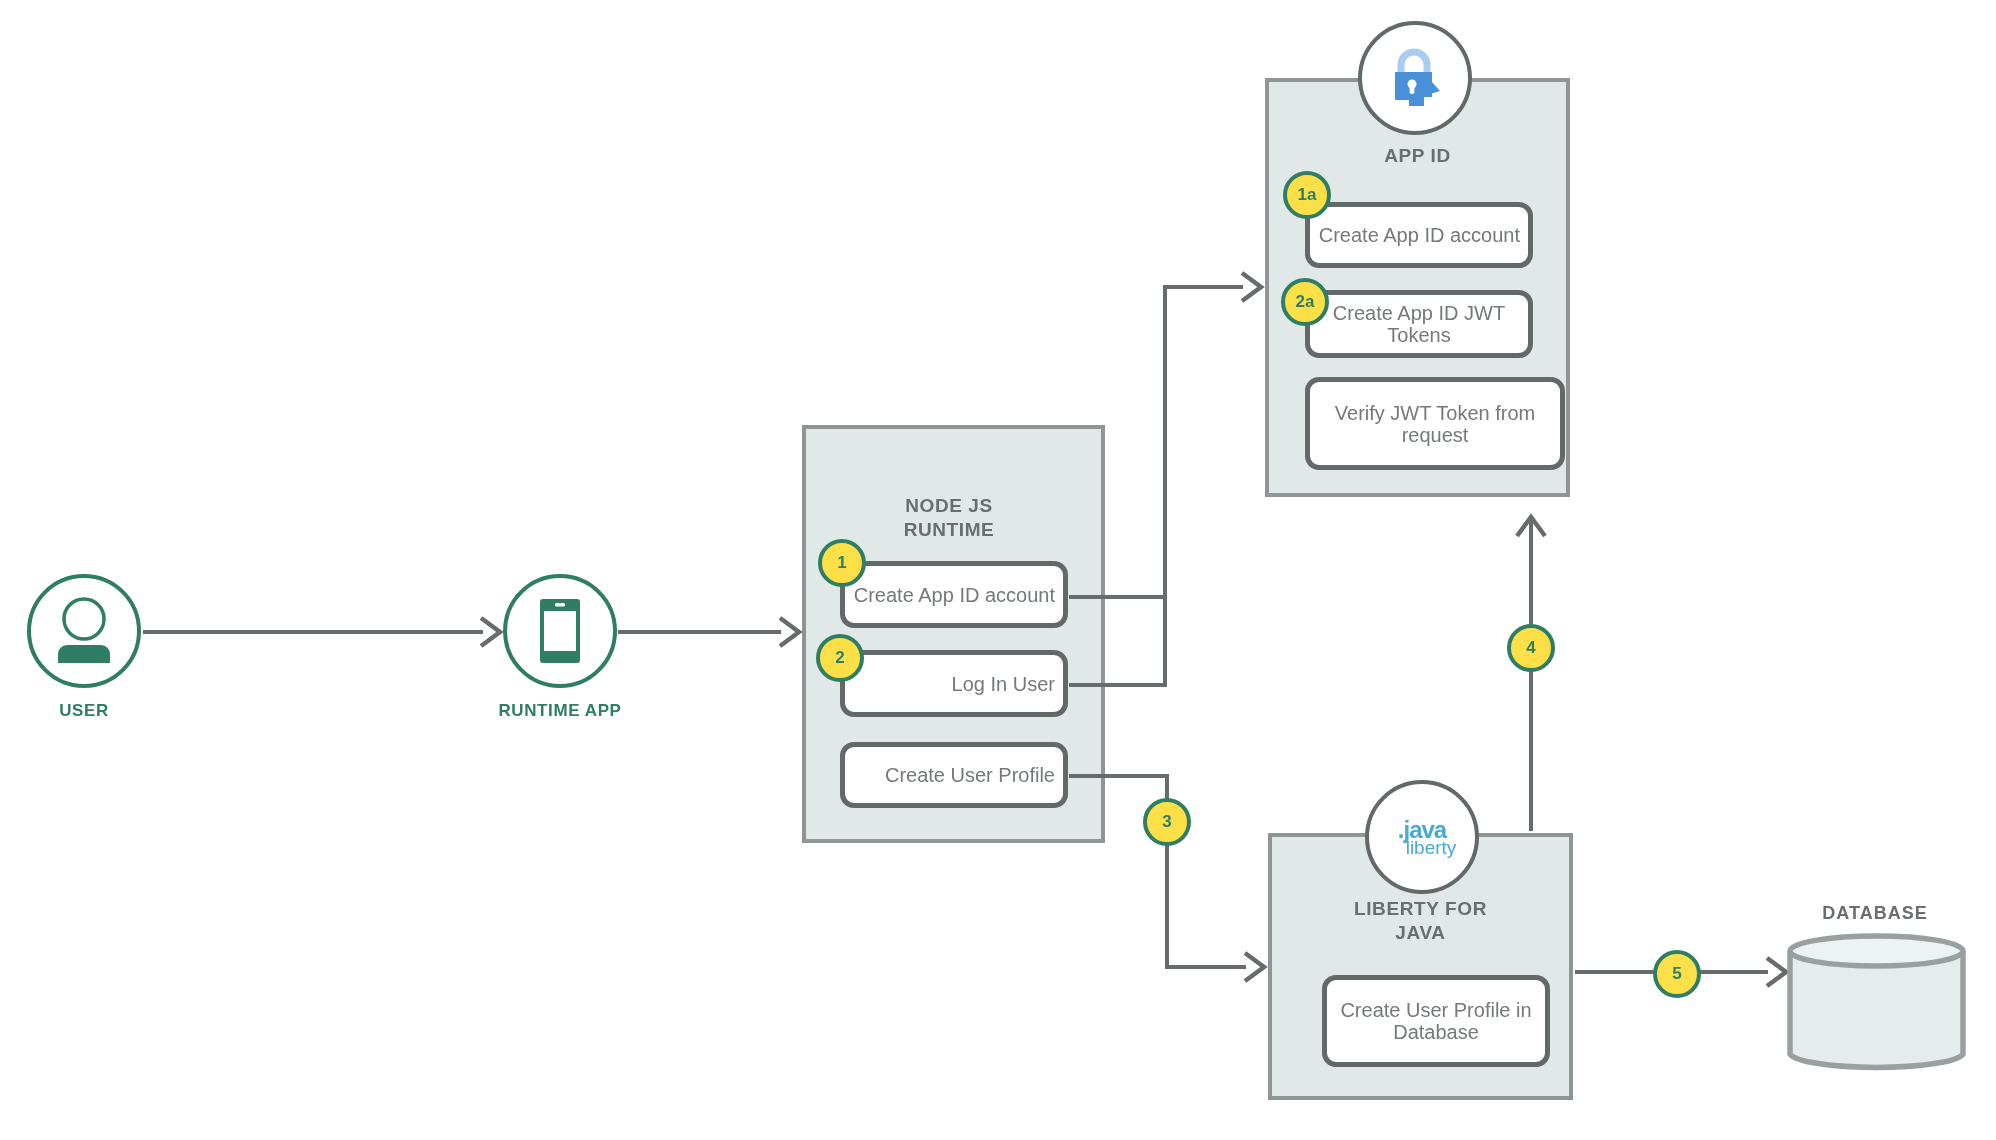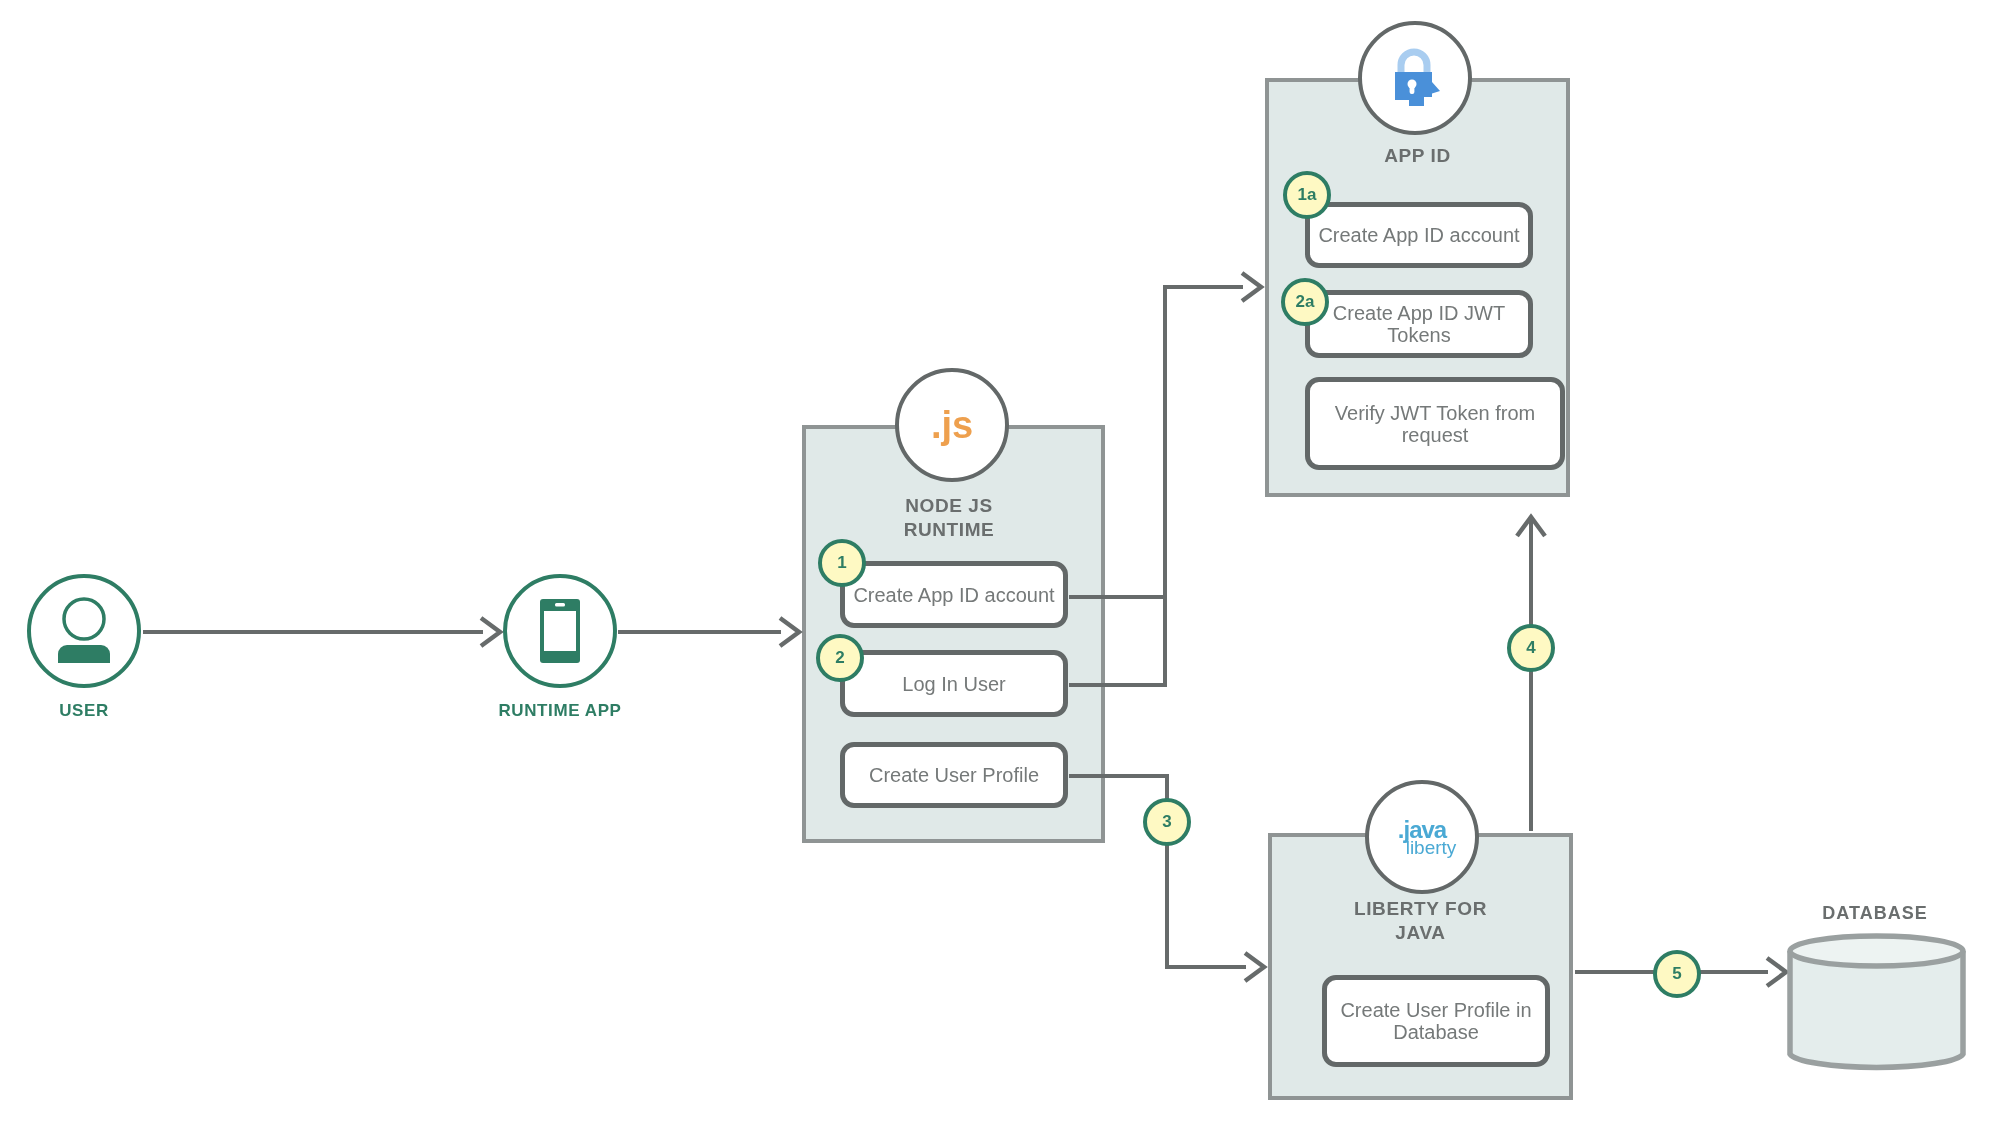--- a/index.html
+++ b/index.html
@@ -87,34 +87,34 @@
 
   
   .step-box {
     position: absolute;
     background: #ffffff;
     border: 5px solid var(--inner-border, #636868);
     border-radius: 14px;
     z-index: 7;
     display: flex;
     align-items: center;
-    justify-content: center;
+    justify-content: flex-end;
     text-align: center;
     font-size: 20px;
     line-height: 22px;
     color: #757979;
     padding: 2px 8px;
   }
 
   
   .badge {
     position: absolute;
     width: 48px; height: 48px;
     border-radius: 50%;
-    background: #fef9c3;
+    background: #fde047;
     border: 4px solid var(--green, #2e7d64);
     color: var(--green, #2e7d64);
     font-weight: bold;
     font-size: 17px;
     display: flex;
     align-items: center;
     justify-content: center;
     z-index: 8;
   }
 
@@ -182,23 +182,20 @@
     <svg class="icon-svg" width="106" height="106" viewBox="0 0 106 106">
       <rect x="33" y="21" width="40" height="64" rx="3" fill="#2e7d64"></rect>
       <rect x="37" y="33" width="32" height="40" fill="#ffffff"></rect>
       <rect x="48" y="25" width="10" height="3.5" rx="1.5" fill="#ffffff"></rect>
     </svg>
   </div>
   <div class="actor-label" style="left:460px; top:701px; width:200px;">RUNTIME APP</div>
 
   <div class="service-box" style="left:802px; top:425px; width:303px; height:418px;"></div>
 
-  <div class="logo-circle" style="left:895px; top:368px;">
-    <span class="js-logo-text">.js</span>
-  </div>
 
   <div class="service-title" style="left:802px; top:494px; width:294px;">
     <div>NODE JS</div>
     <div>RUNTIME</div>
   </div>
 
   <div class="step-box" style="left:840px; top:561px; width:228px; height:67px;">
     <span>Create App ID account</span>
   </div>
   <div class="badge" style="left:818px; top:539px;">1</div>

